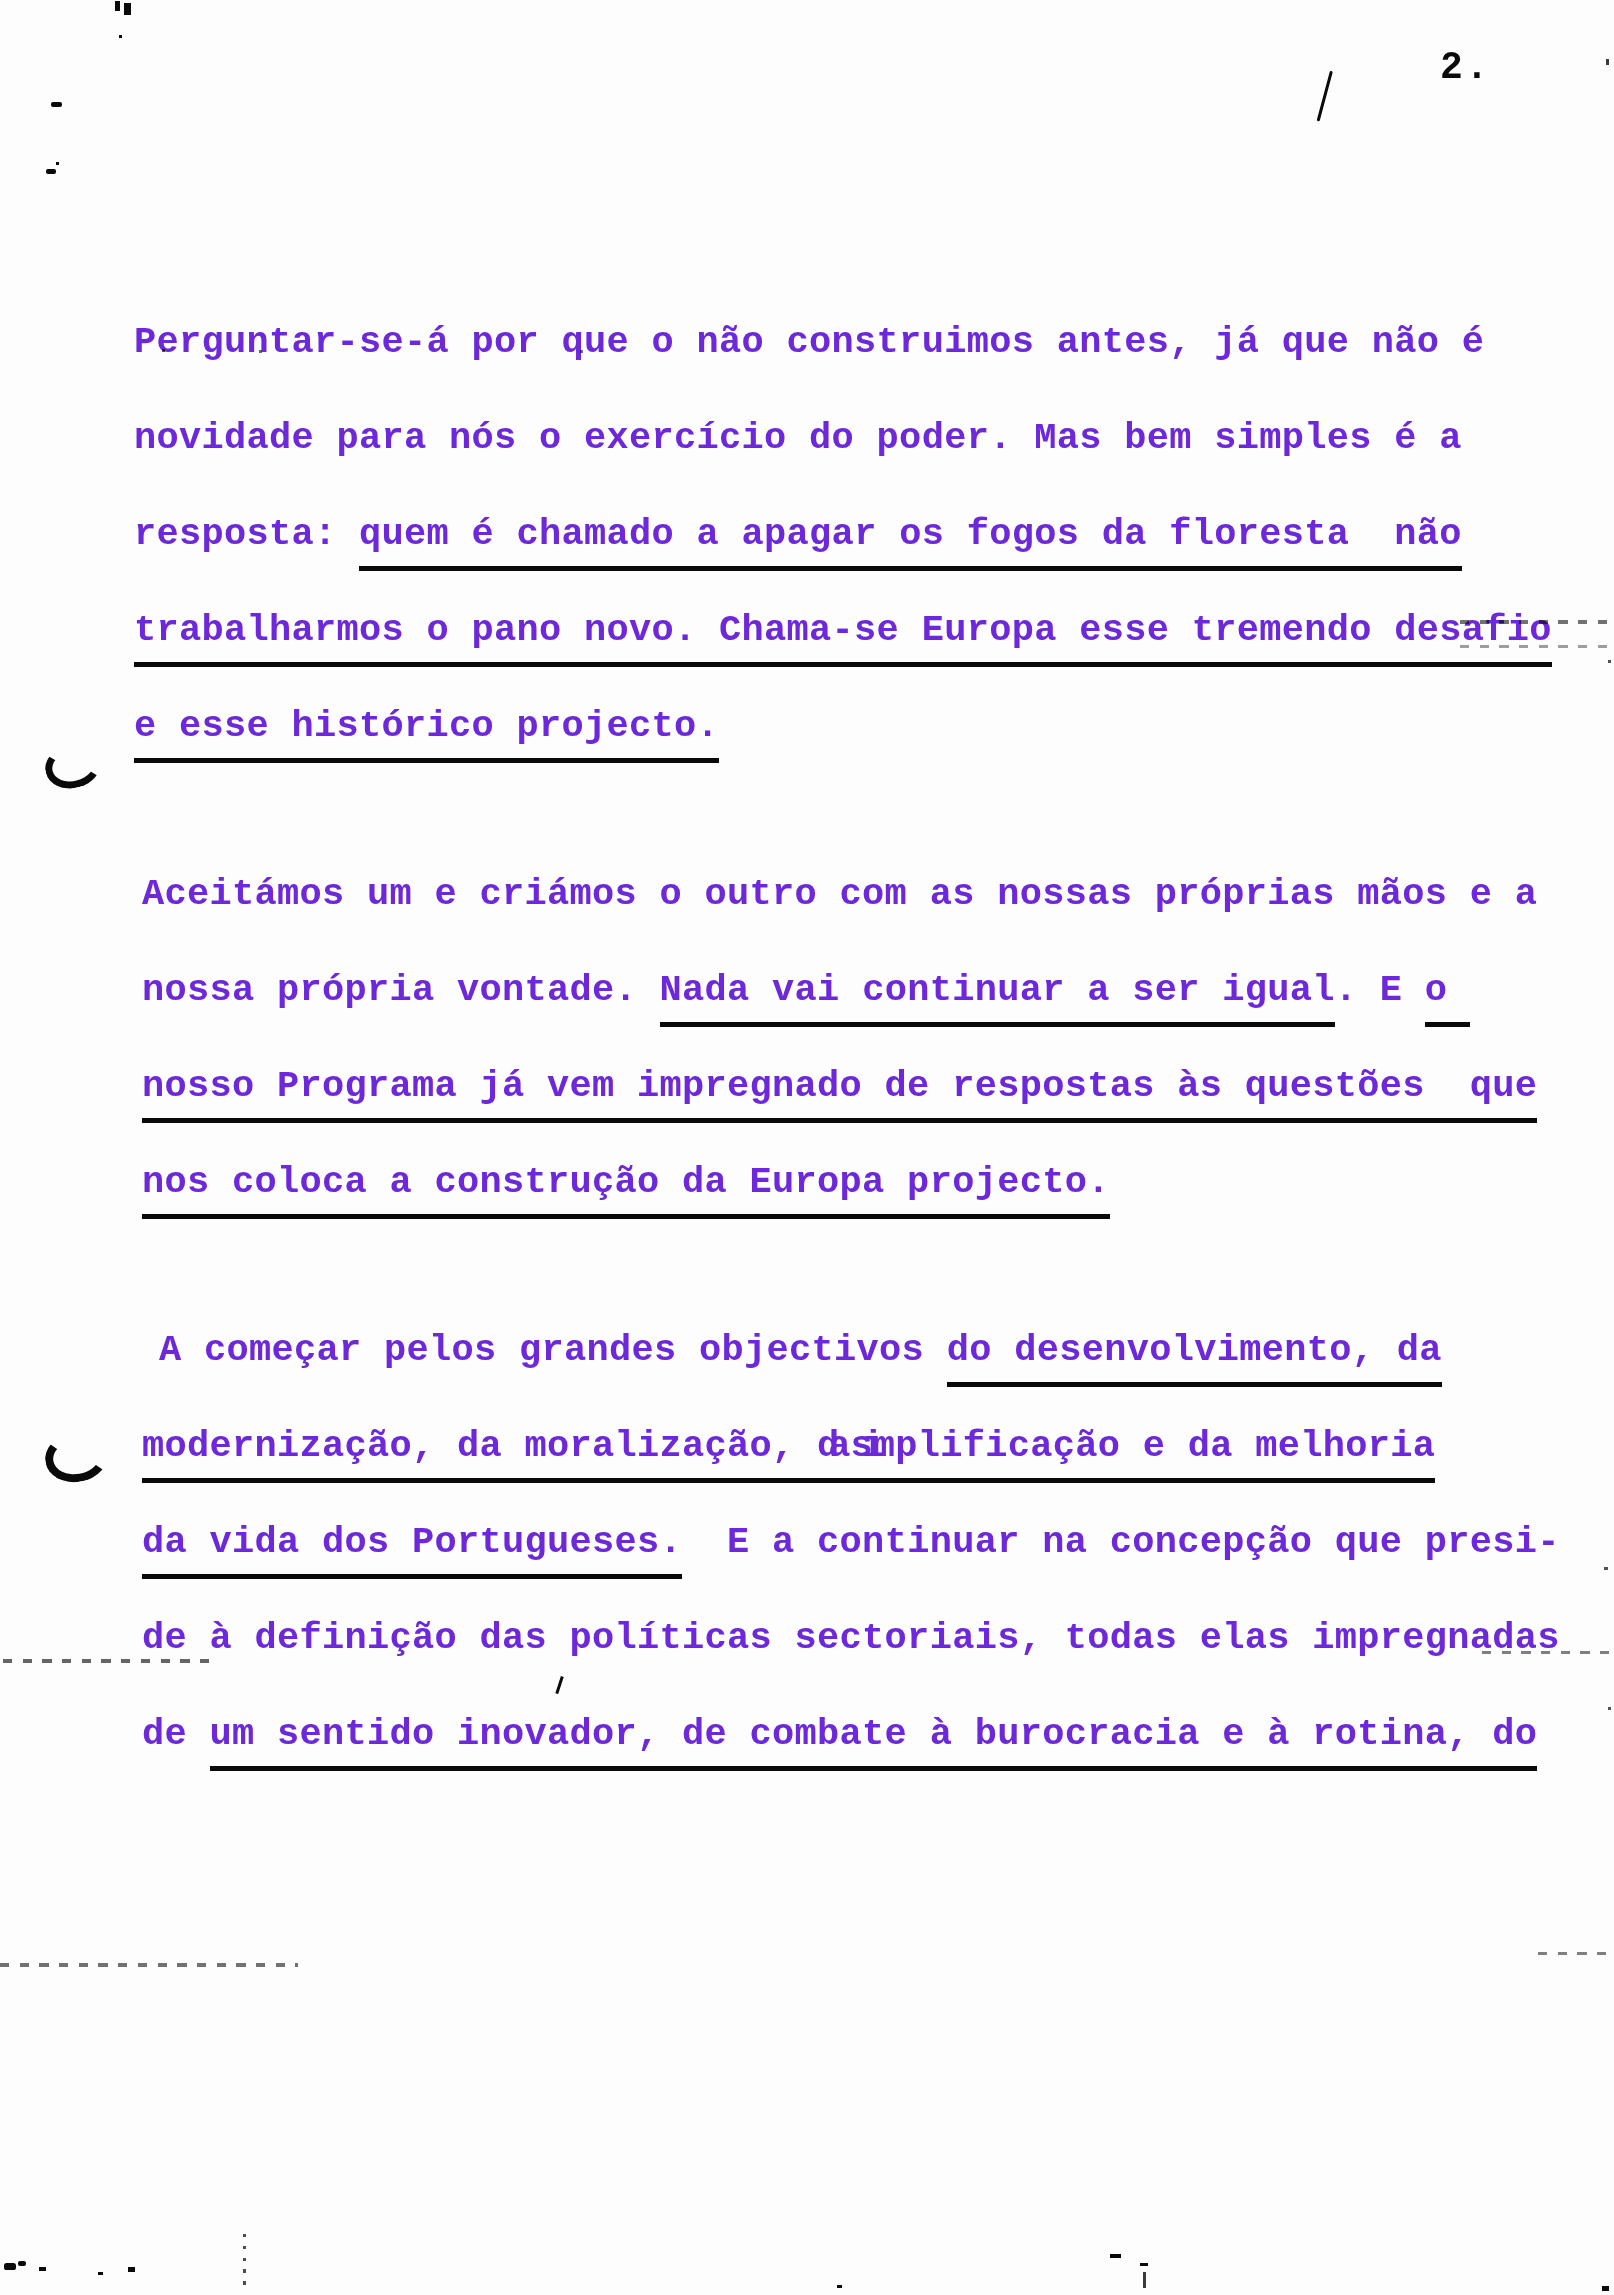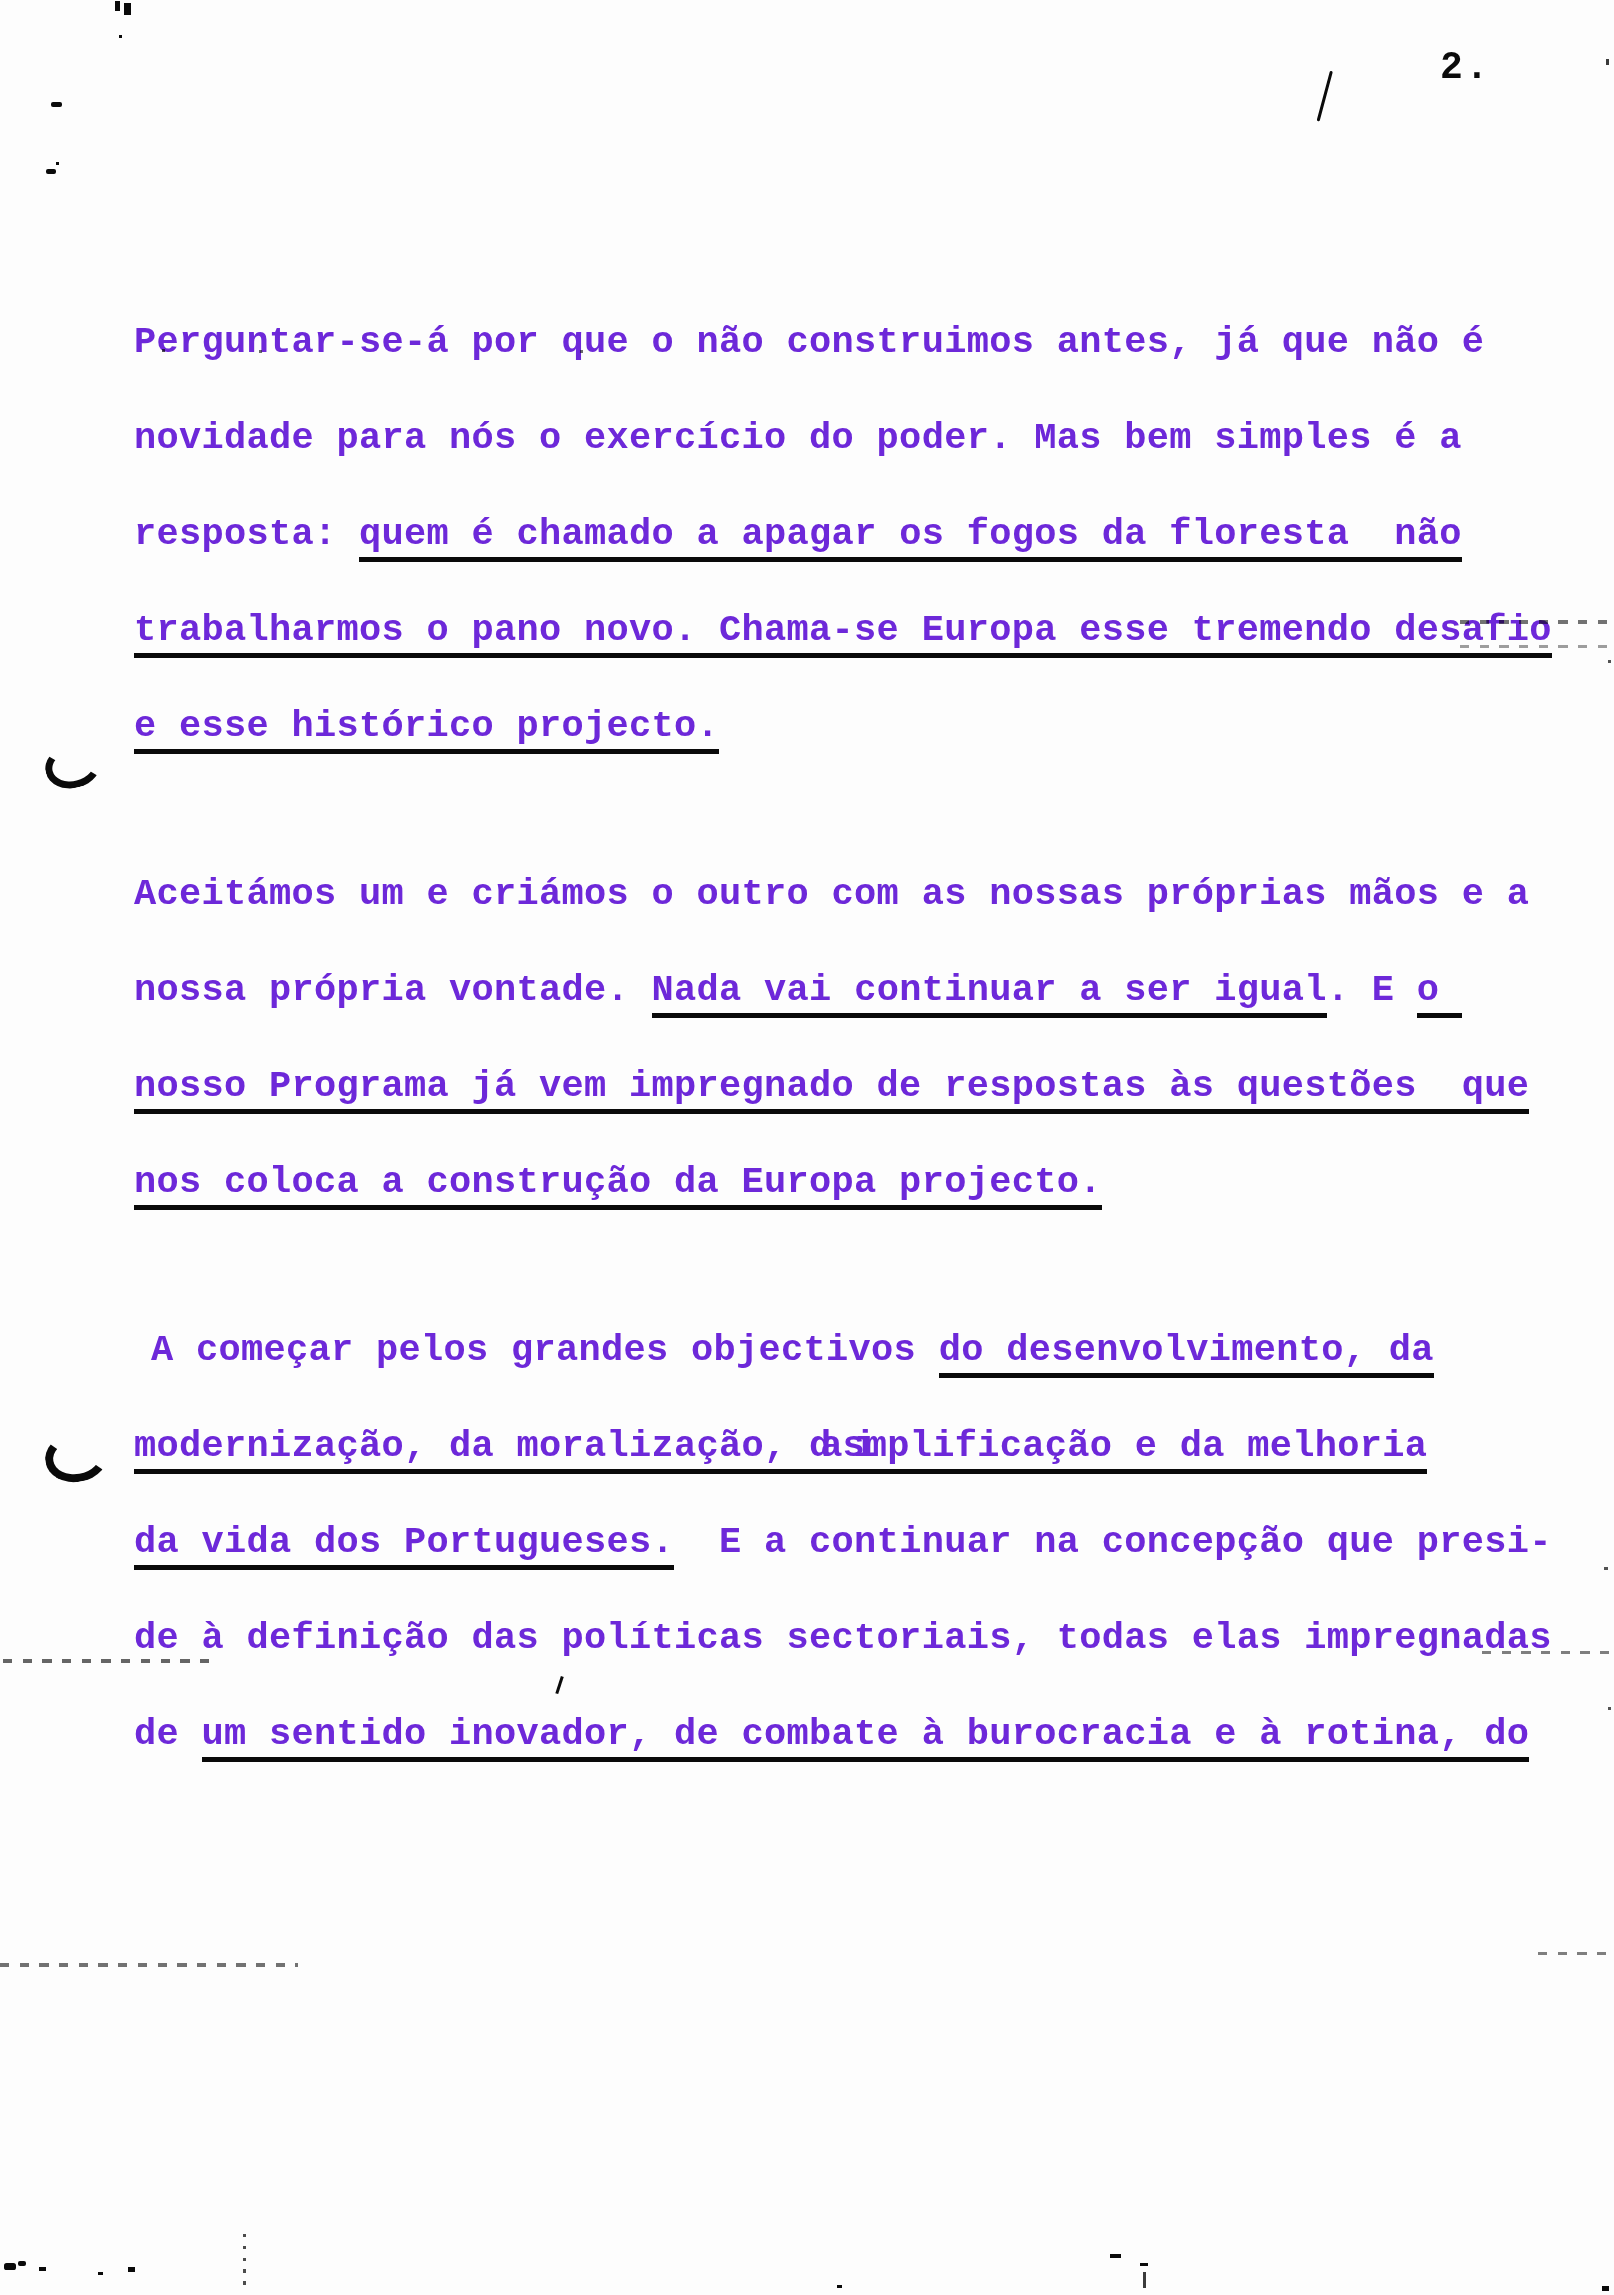--- a/index.html
+++ b/index.html
@@ -13,34 +13,34 @@
   }
   .page{position:absolute;inset:0;}
   .page-number{
     position:absolute;left:1440px;top:46px;
     font-size:38px;font-weight:700;letter-spacing:2.6px;
     color:#0b0b0b;
   }
   .text-block{
     position:absolute;left:134px;top:308px;width:1395px;
   }
-  .paragraph + .paragraph{margin-top:72px;}
+  .paragraph + .paragraph{margin-top:72px;margin-left:8px;}
   .line{
     height:96px;
     line-height:68px;
     font-size:37px;
     font-weight:700;
     white-space:pre;
     letter-spacing:0.3px;
   }
   .line.indent{text-indent:17px;}
   .seg{color:#6d28d9;}
   .seg.u{
     border-bottom:5.9px solid #0a0a0a;
-    padding-bottom:2px;
+    padding-bottom:11px;
   }
   .seg.tight{letter-spacing:-0.30em;}
   
   .mark{position:absolute;background:#0a0a0a;}
   .pen-stroke{
     position:absolute;left:1330px;top:71px;width:3.3px;height:52px;
     background:#0a0a0a;border-radius:2px;
     transform:rotate(15deg);transform-origin:top center;
   }
   .crescent{

